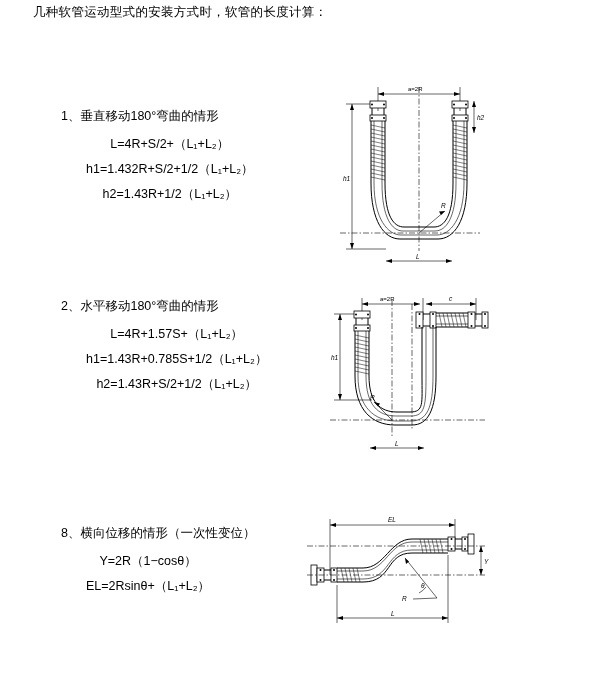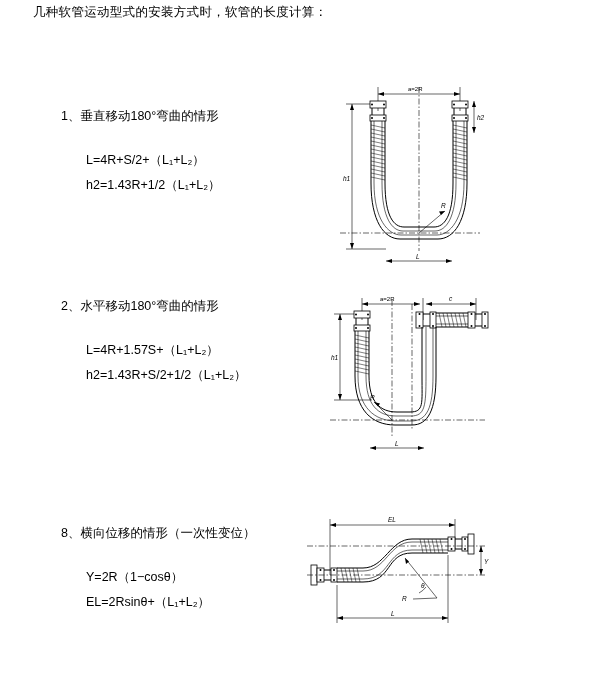--- a/index.html
+++ b/index.html
@@ -39,21 +39,22 @@
   .sec-title {
     position: absolute;
     left: 61px;
     top: 0;
     font-size: 12.5px;
     white-space: nowrap;
   }
   .formulas {
     position: absolute;
     left: 86px;
-    top: 40px;
+    top: 24px;
+    text-align: center;
   }
   .formula {
     font-size: 12.5px;
     line-height: 25px;
     white-space: nowrap;
   }
 
   
   .drawing {
     position: absolute;
@@ -76,20 +77,21 @@
 <body>
 
 <div class="page">
 
   <div class="intro">几种软管运动型式的安装方式时，软管的长度计算：</div>
 
   <div class="section sec1">
     <div class="sec-title">1、垂直移动180°弯曲的情形</div>
     <div class="formulas">
       <div class="formula">L=4R+S/2+（L₁+L₂）</div>
+      <div class="formula">h1=1.432R+S/2+1/2（L₁+L₂）</div>
       <div class="formula">h2=1.43R+1/2（L₁+L₂）</div>
     </div>
 
     <div class="drawing d1">
       <svg width="200" height="220" viewBox="0 0 200 220">
 
         <line class="thin" x1="78" y1="23" x2="160" y2="23"></line>
         <path class="solidfill" d="M78,23 l6,-2 l0,4 z"></path>
         <path class="solidfill" d="M160,23 l-6,-2 l0,4 z"></path>
         <text class="dimtxt" x="108" y="20">a=2R</text>
@@ -186,20 +188,21 @@
         <path class="solidfill" d="M152,190 l-6,-2 l0,4 z"></path>
         <text class="dimtxt-i" x="116" y="188">L</text>
       </svg>
     </div>
   </div>
 
   <div class="section sec2">
     <div class="sec-title">2、水平移动180°弯曲的情形</div>
     <div class="formulas">
       <div class="formula">L=4R+1.57S+（L₁+L₂）</div>
+      <div class="formula">h1=1.43R+0.785S+1/2（L₁+L₂）</div>
       <div class="formula">h2=1.43R+S/2+1/2（L₁+L₂）</div>
     </div>
 
     <div class="drawing d2">
       <svg width="200" height="190" viewBox="0 0 200 190">
 
         <line class="thin" x1="62" y1="24" x2="120" y2="24"></line>
         <path class="solidfill" d="M62,24 l6,-2 l0,4 z"></path>
         <path class="solidfill" d="M120,24 l-6,-2 l0,4 z"></path>
         <text class="dimtxt" x="80" y="21">a=2R</text>

